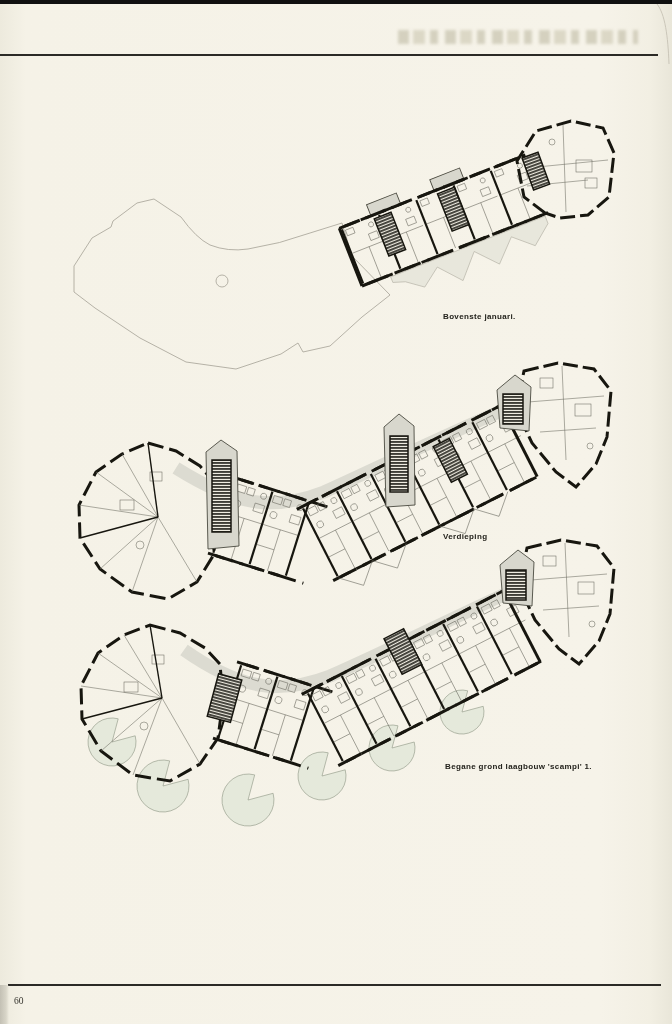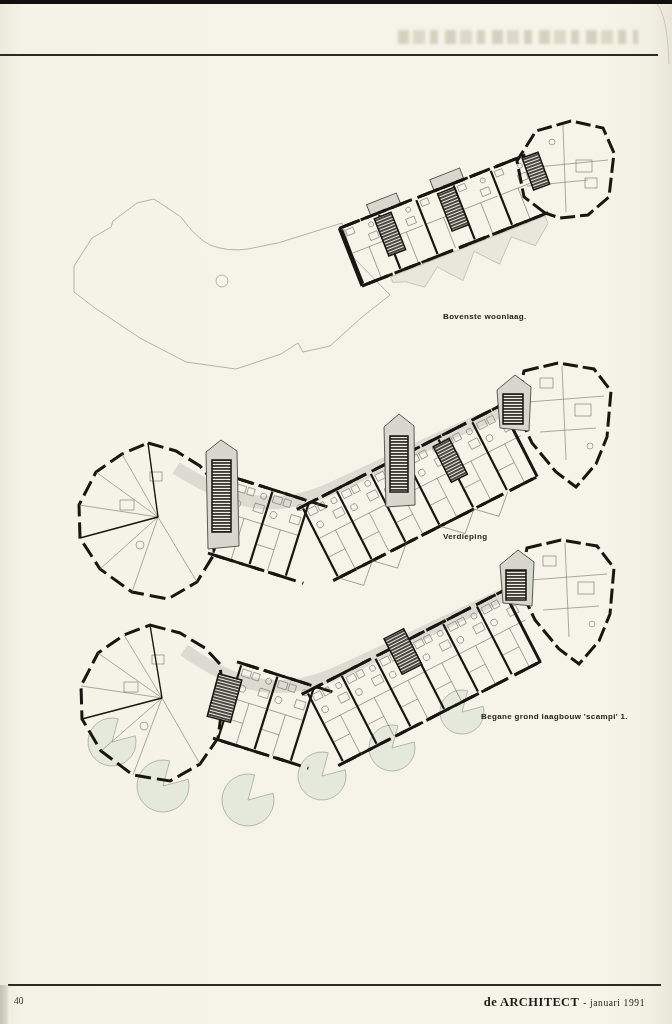--- a/index.html
+++ b/index.html
@@ -10,21 +10,21 @@
   .ghost{position:absolute;left:398px;top:30px;width:240px;height:14px;filter:blur(1.7px);opacity:.5;
          background:repeating-linear-gradient(90deg,#b5b097 0 11px,transparent 11px 15px,#c3bea5 15px 27px,transparent 27px 32px,#b5b097 32px 40px,transparent 40px 47px);}
   .rule{position:absolute;background:#2b2a26;height:1.6px;}
   .rule-top{left:0;top:54px;width:658px;}
   .rule-bottom{left:8px;top:984px;width:653px;}
   .edge-bl{position:absolute;left:0;top:985px;width:9px;height:39px;
            background:linear-gradient(90deg,#c3c0b4 0,#d8d5c8 6px,transparent 9px);}
   .caption{position:absolute;font-size:8px;font-weight:bold;letter-spacing:.35px;color:#23221c;white-space:nowrap;}
   .cap1{left:443px;top:312px;}
   .cap2{left:443px;top:532px;}
-  .cap3{left:445px;top:712px;margin-left:36px;}
+  .cap3{left:445px;top:762px;}
   .folio{position:absolute;left:14px;top:996px;font-family:"Liberation Serif",serif;font-size:9.5px;color:#35342e;}
   .footer-right{position:absolute;right:27px;top:992px;white-space:nowrap;color:#1d1c17;}
   .journal{font-family:"Liberation Serif",serif;font-weight:bold;font-size:12.5px;letter-spacing:.4px;}
   .issue{font-family:"Liberation Serif",serif;font-size:9.5px;letter-spacing:.6px;margin-left:4px;}
   svg.plans{position:absolute;left:0;top:0;}
   
   .t{fill:none;stroke:#6b6a60;stroke-width:.55}
   .w1{fill:none;stroke:#17160f;stroke-width:1.4}
   .w2{fill:none;stroke:#17160f;stroke-width:2.2}
   .w3{fill:none;stroke:#17160f;stroke-width:3;stroke-linecap:butt}
@@ -249,23 +249,20 @@
         <line class="t" x1="543" y1="610" x2="599" y2="606"></line>
         <rect class="t" x="578" y="582" width="16" height="12"></rect>
         <rect class="t" x="543" y="556" width="13" height="10"></rect>
         <circle class="t" cx="592" cy="624" r="3"></circle>
         <path class="grayfill" d="M500,565 L518,550 L534,562 L532,606 L503,603 Z"></path>
         <rect class="hatchrect" x="506" y="570" width="20" height="30"></rect>
       </g>
     </g>
   </svg>
 
-  <div class="caption cap1">Bovenste woonlaag.</div>
+  <div class="caption cap1">Bovenste januari.</div>
   <div class="caption cap2">Verdieping</div>
   <div class="caption cap3">Begane grond laagbouw 'scampi' 1.</div>
 
   <div class="rule rule-bottom"></div>
   <div class="edge-bl"></div>
-  <div class="folio">40</div>
-  <div class="footer-right">
-    <span class="journal">de ARCHITECT</span><span class="issue">- januari 1991</span>
-  </div>
+  <div class="folio">60</div>
 </div>
 
 </body></html>

